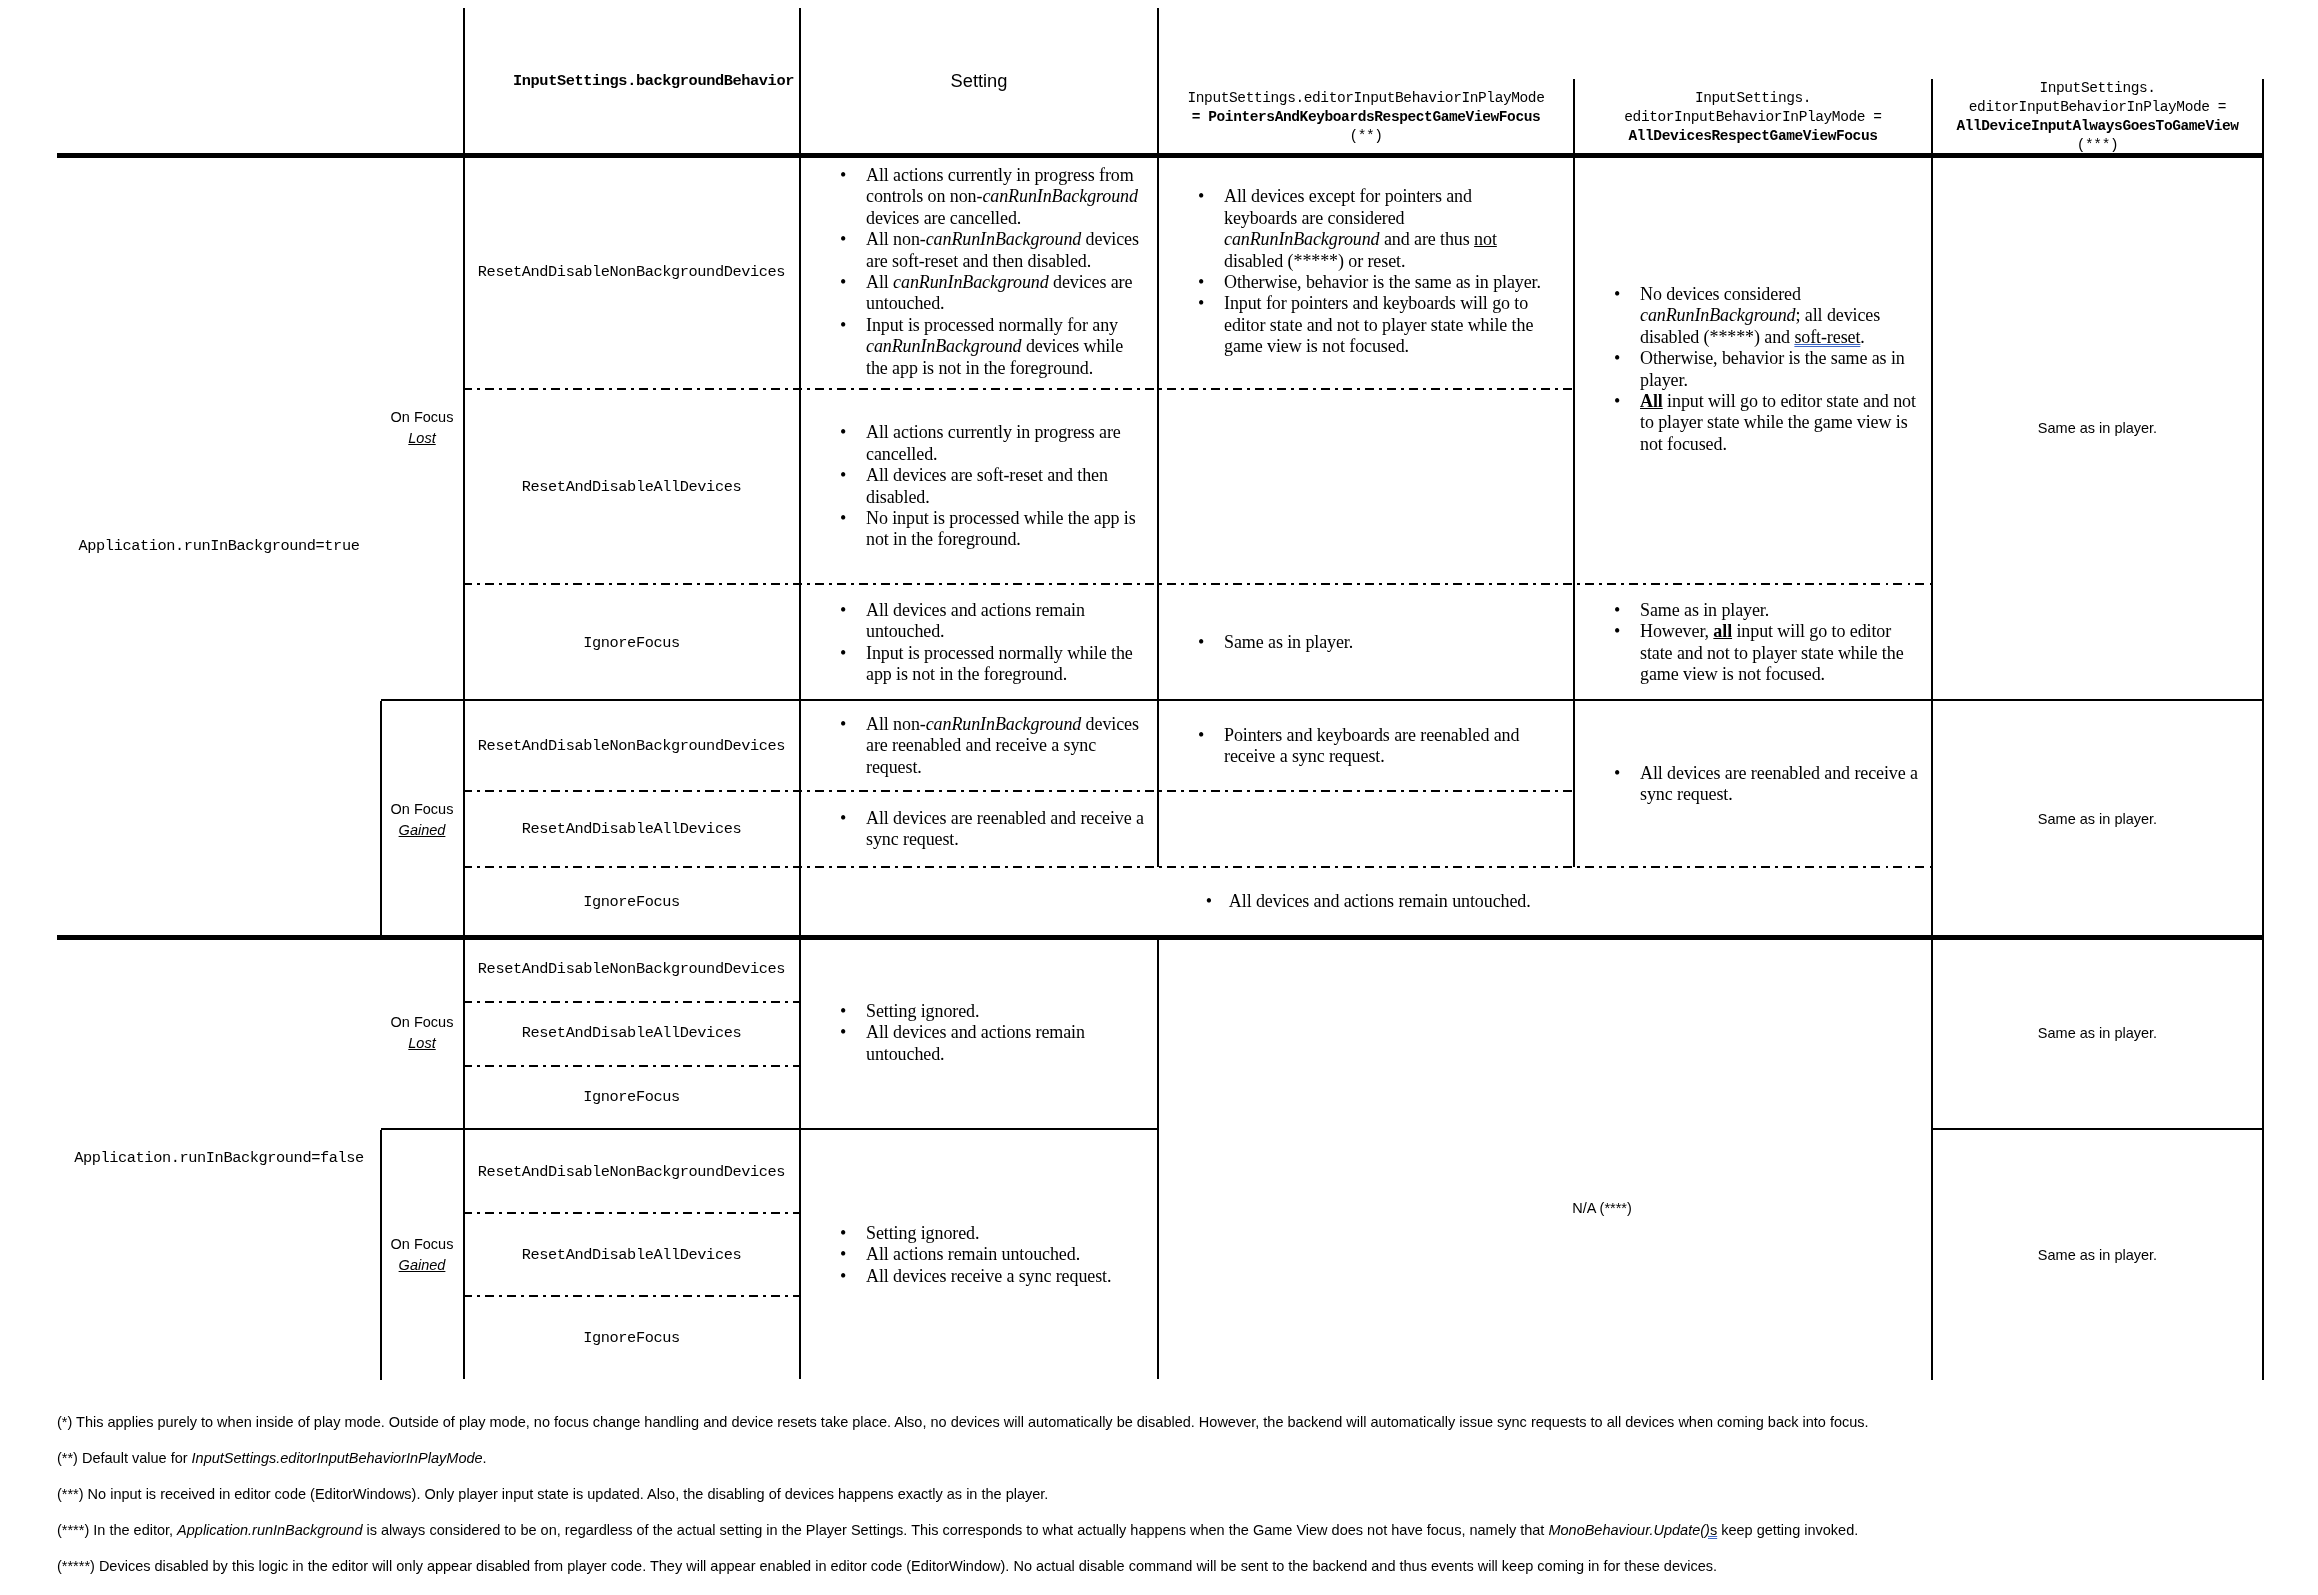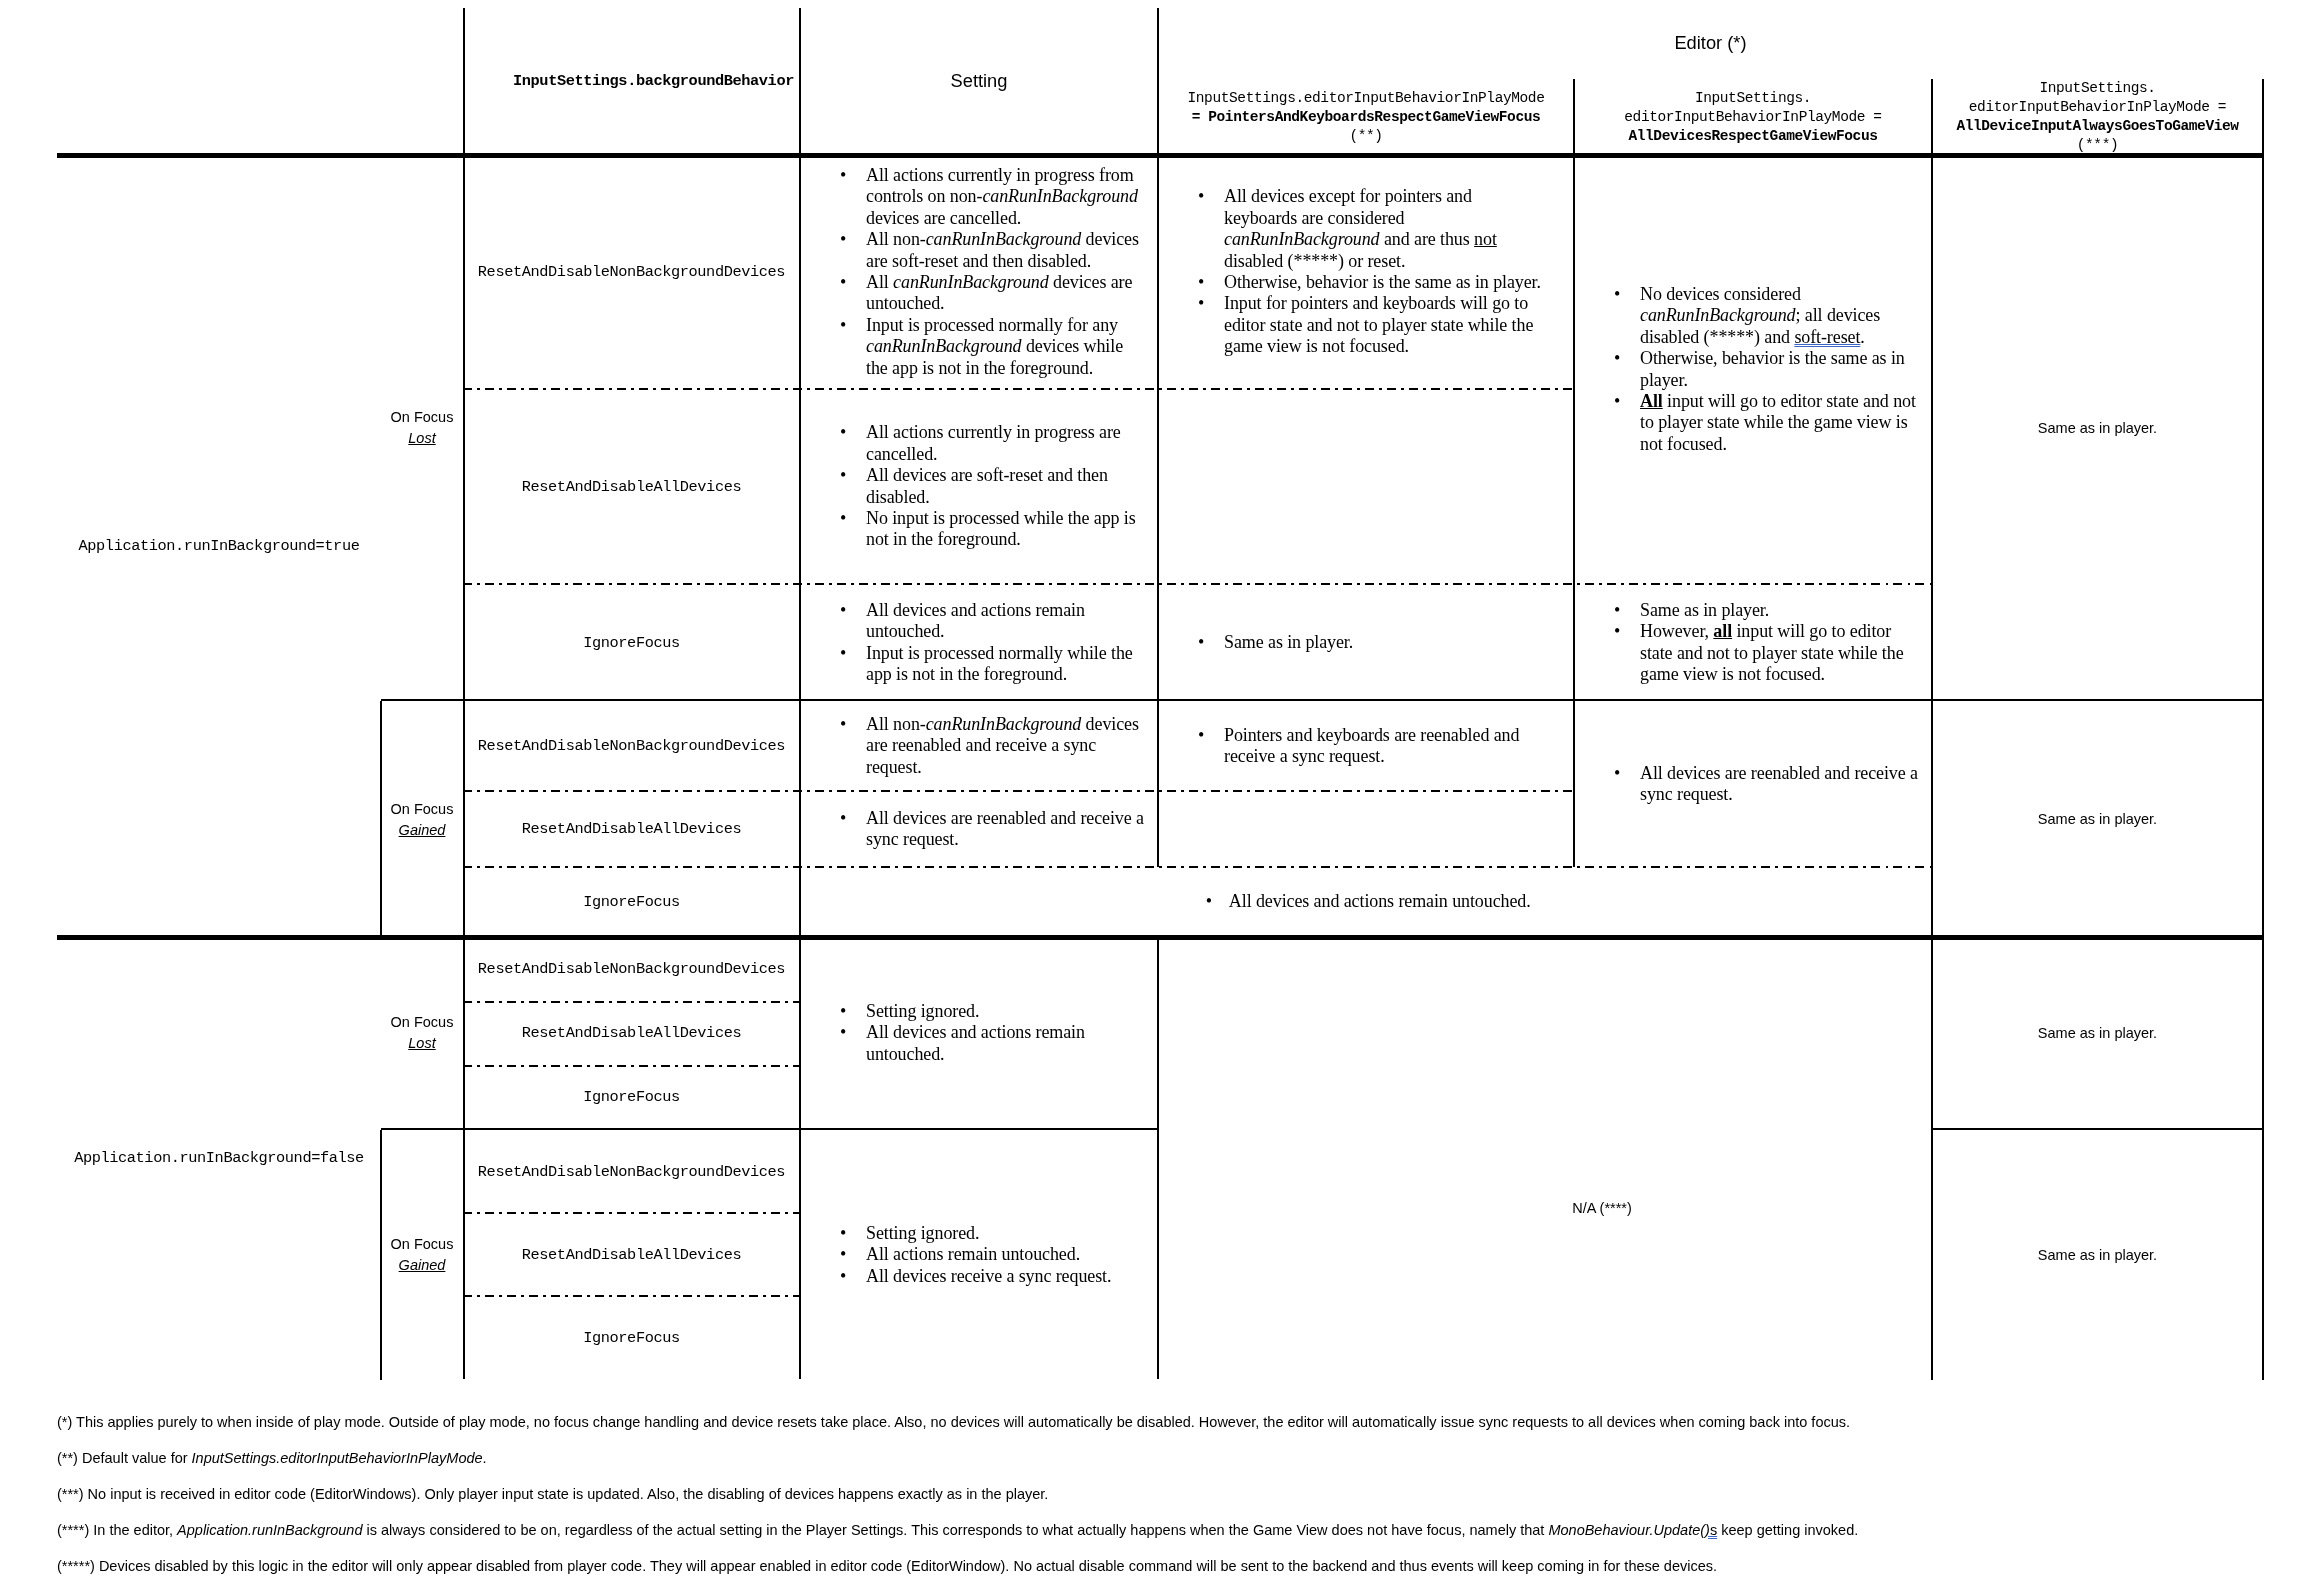--- a/index.html
+++ b/index.html
@@ -60,21 +60,20 @@
   <div class="hd" style="left:463px;top:583px;width:1468px"></div>
   <div class="hd" style="left:463px;top:790px;width:1110px"></div>
   <div class="hd" style="left:463px;top:866px;width:1468px"></div>
   <div class="hd" style="left:463px;top:1001px;width:337px"></div>
   <div class="hd" style="left:463px;top:1065px;width:337px"></div>
   <div class="hd" style="left:463px;top:1212px;width:337px"></div>
   <div class="hd" style="left:463px;top:1295px;width:337px"></div>
 
   <div class="cell center mono bold" style="left:463px;top:7.6px;width:337px;height:147px">InputSettings.backgroundBehavior</div>
   <div class="cell center t24" style="left:800px;top:7.6px;width:358px;height:147px">Setting</div>
-  <div class="cell center t24" style="left:1158px;top:7.6px;width:1105px;height:71px">Editor (*)</div>
   <div class="cell center hdrlines" style="left:1158px;top:79px;width:416px;height:76px">
       <div>InputSettings.editorInputBehaviorInPlayMode</div>
       <div><span class="b">= PointersAndKeyboardsRespectGameViewFocus</span></div>
       <div>(**)</div>
     </div>
   <div class="cell center hdrlines" style="left:1574px;top:79px;width:358px;height:76px">
       <div>InputSettings.</div>
       <div>editorInputBehaviorInPlayMode =</div>
       <div><span class="b">AllDevicesRespectGameViewFocus</span></div>
     </div>
@@ -205,21 +204,21 @@
         <li>Setting ignored.</li>
         <li>All actions remain untouched.</li>
         <li>All devices receive a sync request.</li>
       </ul>
   </div>
   <div class="cell center t19" style="left:1158px;top:987px;width:888px;height:442px">N/A (****)</div>
   <div class="cell center t19" style="left:1932px;top:937px;width:331px;height:192px">Same as in player.</div>
   <div class="cell center t19" style="left:1932px;top:1130px;width:331px;height:250px">Same as in player.</div>
 
   <div class="footnotes">
-      <div><span>(*) This applies purely to when inside of play mode. Outside of play mode, no focus change handling and device resets take place. Also, no devices will automatically be disabled. However, the editor will automatically issue sync requests to all devices when coming back into focus.</span></div>
+      <div><span>(*) This applies purely to when inside of play mode. Outside of play mode, no focus change handling and device resets take place. Also, no devices will automatically be disabled. However, the backend will automatically issue sync requests to all devices when coming back into focus.</span></div>
       <div><span>(**) Default value for </span><span class="i">InputSettings.editorInputBehaviorInPlayMode</span><span>.</span></div>
       <div><span>(***) No input is received in editor code (EditorWindows). Only player input state is updated. Also, the disabling of devices happens exactly as in the player.</span></div>
       <div><span>(****) In the editor, </span><span class="i">Application.runInBackground</span><span> is always considered to be on, regardless of the actual setting in the Player Settings. This corresponds to what actually happens when the Game View does not have focus, namely that </span><span class="i">MonoBehaviour.Update</span><span class="i ub">()</span><span class="ub">s</span><span> keep getting invoked.</span></div>
       <div><span>(*****) Devices disabled by this logic in the editor will only appear disabled from player code. They will appear enabled in editor code (EditorWindow). No actual disable command will be sent to the backend and thus events will keep coming in for these devices.</span></div>
     </div>
 
 </div>
 
 
 </body></html>

